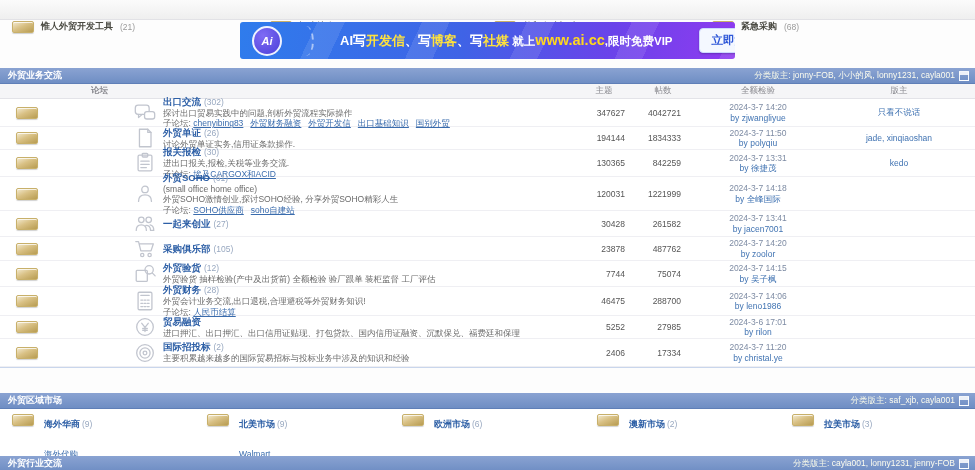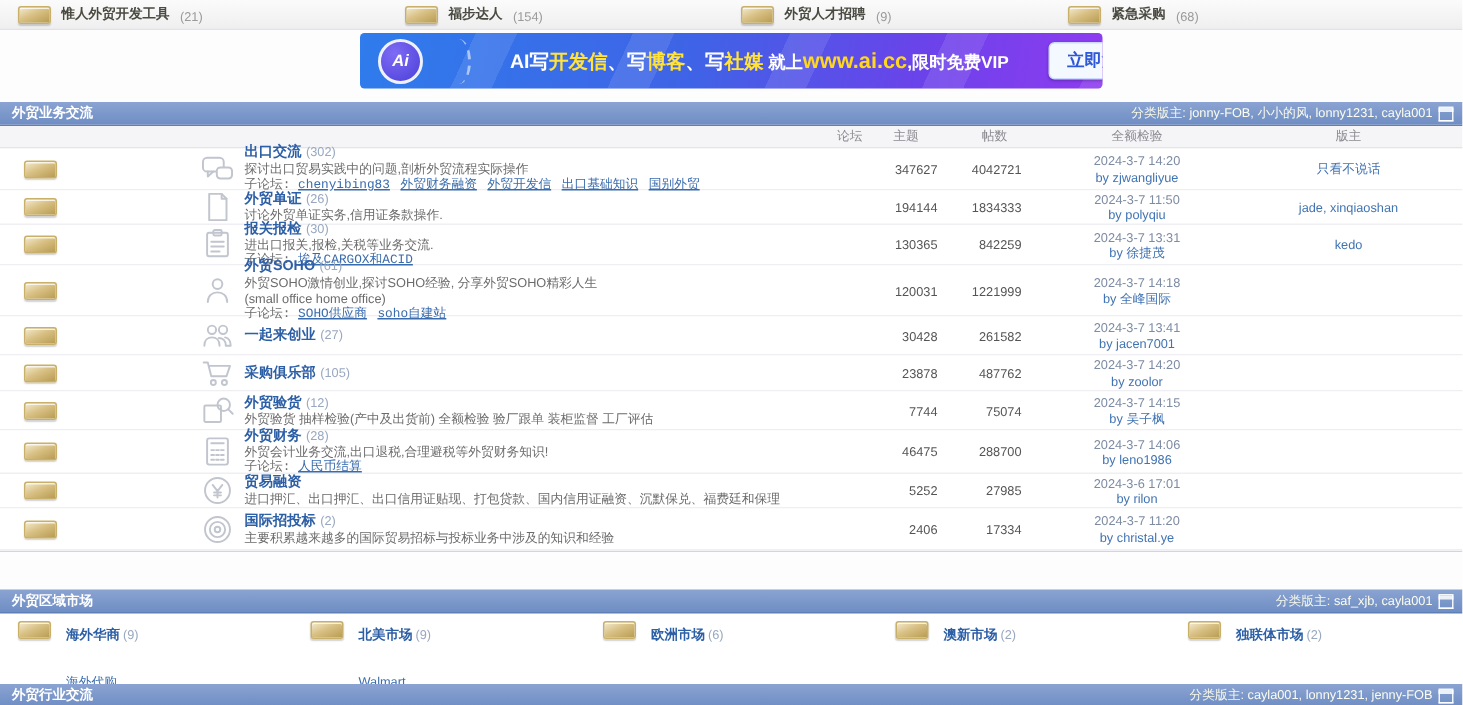--- a/index.html
+++ b/index.html
@@ -3,21 +3,21 @@
 <meta charset="utf-8">
 <style>
   html,body{margin:0;padding:0;}
   body{width:975px;height:470px;overflow:hidden;background:#ffffff;
        font-family:"Liberation Sans","DejaVu Sans",sans-serif;position:relative;}
   .page{position:absolute;inset:0;width:975px;height:470px;background:#fdfdfd;}
 
   
   .topbar{position:absolute;left:0;top:0;width:975px;height:19px;
           background:linear-gradient(#fbfbfb,#efefef);border-bottom:1px solid #e2e2e6;}
-  .toptab{position:absolute;top:3px;display:flex;align-items:flex-end;gap:7px;cursor:pointer;}
+  .toptab{position:absolute;top:20px;display:flex;align-items:center;gap:7px;cursor:pointer;}
   .toptab .tlabel{font-size:9px;font-weight:bold;color:#4a4a42;}
   .toptab .tcount{font-size:8.5px;color:#9a9a9a;}
 
   .gicon{display:inline-block;width:20px;height:10px;border-radius:2px;flex:0 0 auto;
          background:linear-gradient(155deg,#f3ead0 0%,#d9c185 45%,#b89c52 100%);
          box-shadow:inset 0 1px 0 rgba(255,255,255,.75),0 1px 1px rgba(0,0,0,.18);
          border:1px solid #c8b06a;}
 
   
   .banner{position:absolute;left:240px;top:22px;width:495px;height:37px;border-radius:3px;
@@ -45,34 +45,34 @@
   .sect-title{font-size:9px;font-weight:bold;color:#ffffff;margin-left:8px;}
   .sect-mods{position:absolute;right:20px;font-size:8.5px;color:#f6f8e8;}
   .sect-mods a{color:#fdfdef;text-decoration:none;}
   .collapse-ic{position:absolute;right:6px;top:3px;width:8px;height:8px;border:1px solid rgba(255,255,255,.9);
                background:linear-gradient(rgba(255,255,255,.85) 0 3px,transparent 3px);cursor:pointer;}
 
   .section-business{position:absolute;left:0;top:68px;width:975px;background:#ffffff;
                     border-bottom:1px solid #c9d6ec;}
   .thead{display:grid;grid-template-columns:575px 58px 60px 130px 1fr;align-items:center;
          height:14px;background:#f5f5f7;border-bottom:1px solid #e3e3e8;color:#8a8a90;font-size:8.5px;}
-  .thead .c-forum{padding-left:91px;text-align:right;}
+  .thead .c-forum{padding-left:91px;text-align:left;font-weight:bold;}
   .thead div{text-align:center;}
 
   .frow{display:grid;grid-template-columns:575px 58px 60px 130px 1fr;align-items:center;
         border-bottom:1px solid #efeff3;background:#ffffff;}
   .fcell{position:relative;min-height:100%;display:flex;flex-direction:column;justify-content:center;
          padding:3px 0 3px 163px;box-sizing:border-box;}
   .fcell .gicon{position:absolute;left:16px;top:50%;margin-top:-6px;}
   .ficon{position:absolute;left:133px;top:50%;transform:translateY(-50%);width:24px;height:24px;opacity:.85;}
   .ftitle{font-size:9.5px;line-height:11px;white-space:nowrap;}
   .ftitle a{color:#2d5fa6;font-weight:bold;text-decoration:none;cursor:pointer;}
   .fcount{color:#98a8c0;font-size:8.5px;margin-left:3px;}
   .fdesc{font-size:8.5px;color:#6b6b6b;line-height:10.5px;white-space:nowrap;}
-  .fsub{font-size:8.5px;color:#6b6b6b;line-height:11px;white-space:nowrap;font-family:Liberation Mono, monospace;}
+  .fsub{font-size:8.5px;color:#6b6b6b;line-height:11px;white-space:nowrap;}
   .fsub a{color:#3a6cad;text-decoration:underline;margin-right:7px;cursor:pointer;}
   .num{font-size:8.5px;color:#555;text-align:right;padding-right:8px;}
   .num2{font-size:8.5px;color:#555;text-align:right;padding-right:12px;}
   .lastp{text-align:center;font-size:8.5px;line-height:10.5px;}
   .lastp .ldate{color:#7d8ba3;}
   .lastp .lby{color:#4073b2;}
   .lastp .lby a{color:#4073b2;text-decoration:none;cursor:pointer;}
   .modcell{text-align:center;font-size:8.5px;}
   .modcell a{color:#4073b2;text-decoration:none;cursor:pointer;}
 
@@ -200,22 +200,22 @@
     </div>
 
     <div class="frow h33">
       <div class="fcell">
         <span class="gicon"></span>
         <svg class="icon ficon" viewBox="0 0 26 26">
             <circle cx="13" cy="8" r="3.5"></circle>
             <path d="M6 21 c0-4.5 3-7 7-7 s7 2.5 7 7"></path>
           </svg>
         <div class="ftitle"><a>外贸SOHO</a><span class="fcount">(61)</span></div>
+        <div class="fdesc">(small office home office)</div>
         <div class="fdesc">外贸SOHO激情创业,探讨SOHO经验, 分享外贸SOHO精彩人生</div>
-        <div class="fdesc">(small office home office)</div>
         <div class="fsub"><span>子论坛:</span> <a>SOHO供应商</a><a>soho自建站</a></div>
       </div>
       <div class="num">120031</div>
       <div class="num2">1221999</div>
       <div class="lastp"><span class="ldate">2024-3-7 14:18</span><br><span class="lby"><span>by</span> <a>全峰国际</a></span></div>
       <div class="modcell"><a></a></div>
     </div>
 
     <div class="frow h25">
       <div class="fcell">
@@ -322,21 +322,20 @@
     <div class="sect-head">
       <span class="sect-title">外贸区域市场</span>
       <span class="sect-mods"><span>分类版主:</span> <a>saf_xjb, cayla001</a></span>
       <span class="collapse-ic"></span>
     </div>
     <div class="rgrid">
       <div class="rcell"><span class="gicon"></span><a class="rlabel">海外华商</a><span class="rcount">(9)</span><span class="rsub"><a>海外代购</a></span></div>
       <div class="rcell"><span class="gicon"></span><a class="rlabel">北美市场</a><span class="rcount">(9)</span><span class="rsub"><a>Walmart</a></span></div>
       <div class="rcell"><span class="gicon"></span><a class="rlabel">欧洲市场</a><span class="rcount">(6)</span></div>
       <div class="rcell"><span class="gicon"></span><a class="rlabel">澳新市场</a><span class="rcount">(2)</span></div>
-      <div class="rcell"><span class="gicon"></span><a class="rlabel">独联体市场</a><span class="rcount">(2)</span></div>
       <div class="rcell"><span class="gicon"></span><a class="rlabel">拉美市场</a><span class="rcount">(3)</span></div>
       <div class="rcell"><span class="gicon"></span><a class="rlabel">亚洲市场</a><span class="rcount">(4)</span></div>
       <div class="rcell"><span class="gicon"></span><a class="rlabel">日本韩国</a><span class="rcount">(0)</span></div>
       <div class="rcell"><span class="gicon"></span><a class="rlabel">中东市场</a><span class="rcount">(1)</span></div>
       <div class="rcell"><span class="gicon"></span><a class="rlabel">非洲市场</a><span class="rcount">(0)</span></div>
     </div>
   </div>
 
   <div class="section-industry">
     <div class="sect-head">

